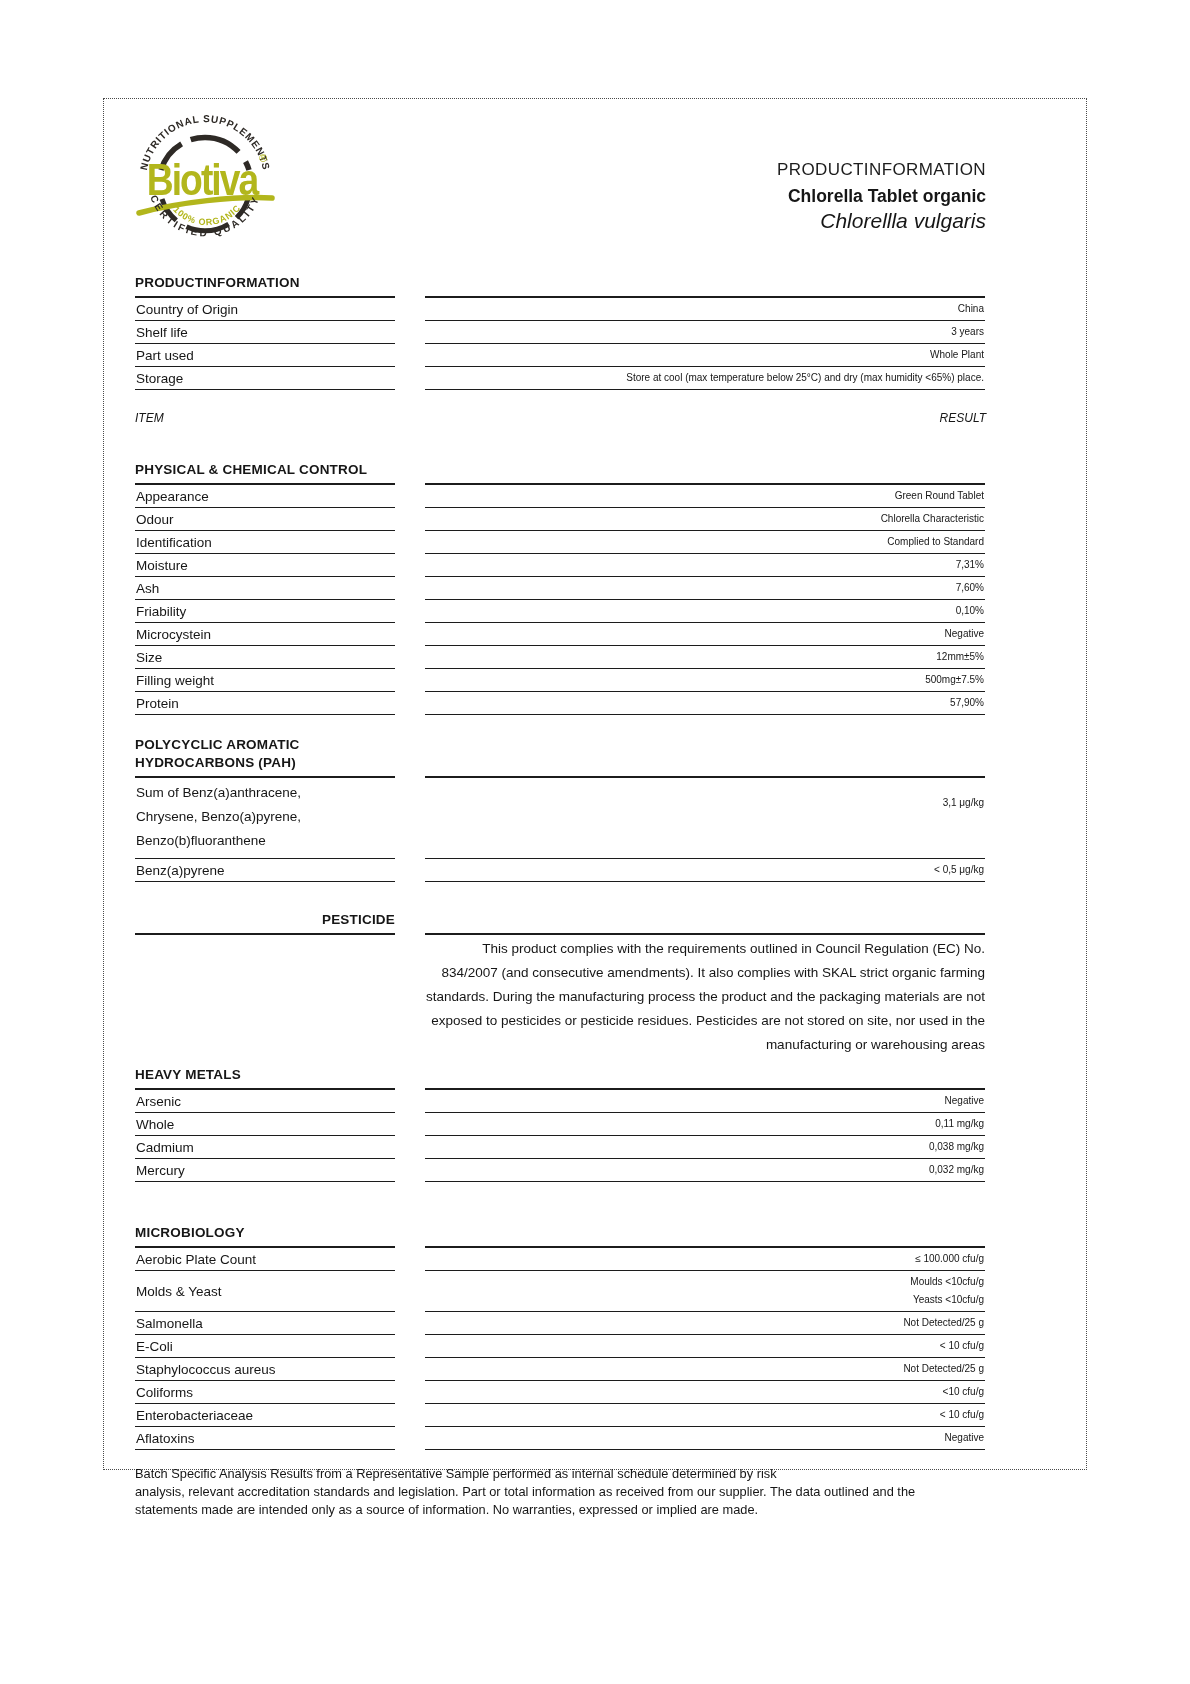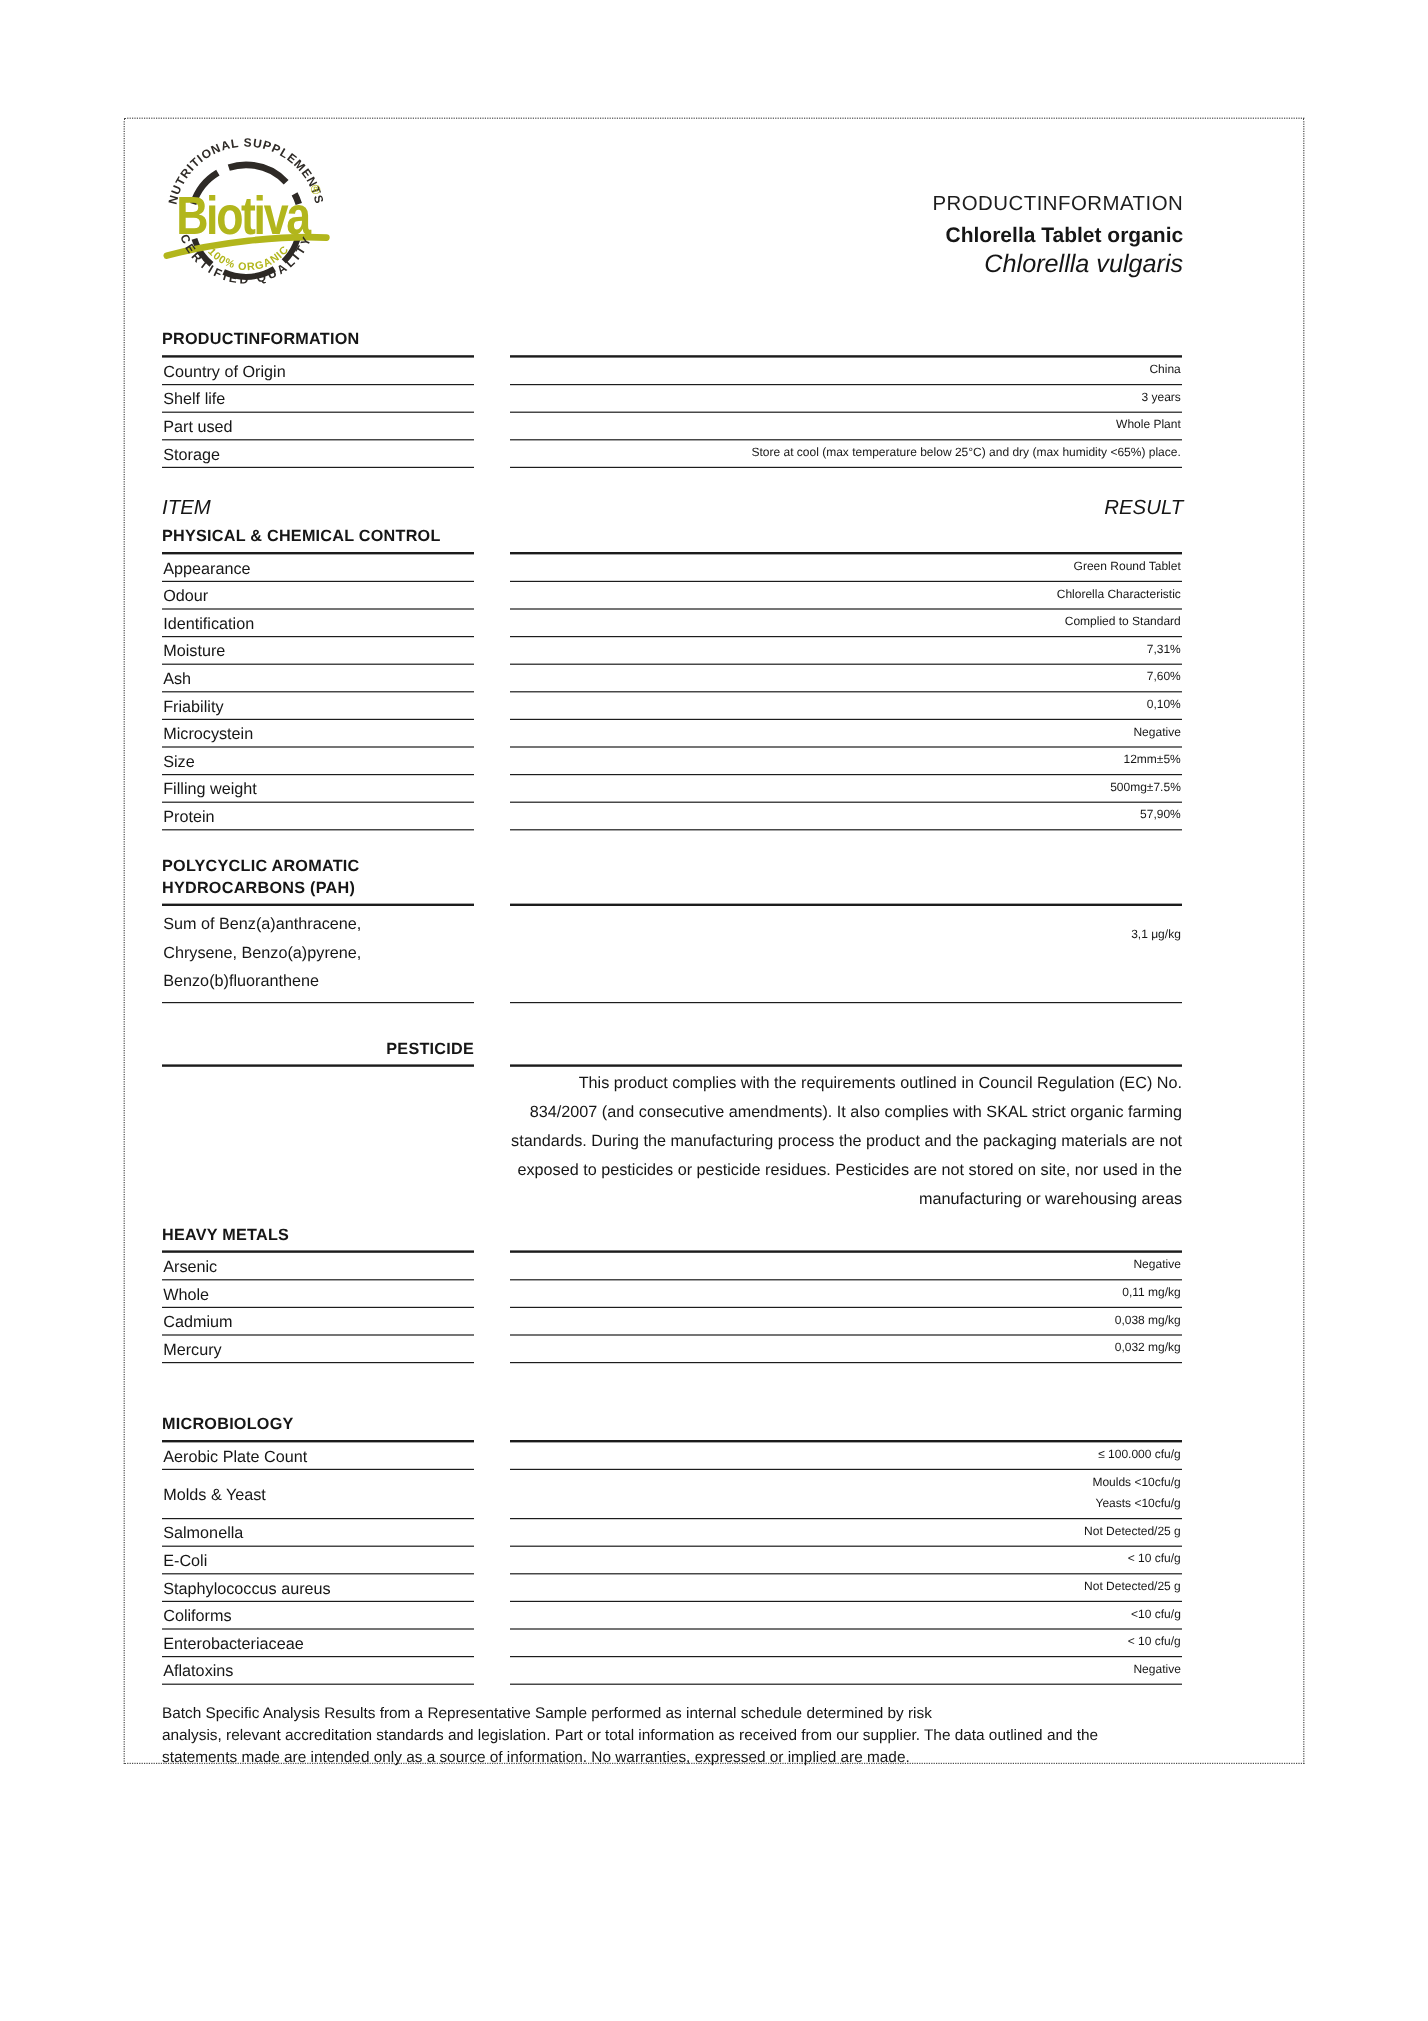--- a/index.html
+++ b/index.html
@@ -31,22 +31,22 @@
 
   .row { display:flex; align-items:stretch; }
   .cell-l { width:260px; border-bottom:1.2px solid #1c1c1c; font-size:13.5px;
             display:flex; align-items:center; min-height:22px; padding:2px 0 2px 1px; }
   .cell-r { width:560px; border-bottom:1.2px solid #1c1c1c; font-size:10px;
             display:flex; flex-direction:column; justify-content:center; align-items:flex-end;
             min-height:22px; padding:2px 1px 2px 0; line-height:18px; }
 
   .m-prodinfo  { margin-top:15px; }
   .ir-row { display:flex; justify-content:space-between; margin-top:21px; height:22px;
-            font-size:17px; font-style:italic;align-items:flex-end; }
-  .m-physchem  { margin-top:5px; }
+            font-size:12px; font-style:italic; }
+  .m-physchem  { margin-top:28px; }
   .m-pah       { margin-top:21px; }
   .m-pesticide { margin-top:29px;text-align:right; }
   .m-heavy     { margin-top:9px; }
   .m-micro     { margin-top:42px; }
 
   
   .pah-lines { display:block; padding:3px 0 5px 1px; }
   .pah-lines div { line-height:24px; font-size:13.5px; }
   .pah-val { justify-content:flex-start; padding-top:16px; }
 
@@ -264,20 +264,27 @@
         <div class="cell-l pah-lines">
           <div>Sum of Benz(a)anthracene,</div>
           <div>Chrysene, Benzo(a)pyrene,</div>
           <div>Benzo(b)fluoranthene</div>
         </div>
         <div class="cell-gap"></div>
         <div class="cell-r pah-val">
           <div>3,1 μg/kg</div>
         </div>
       </div>
+      <div class="row">
+        <div class="cell-l">Benz(a)pyrene</div>
+        <div class="cell-gap"></div>
+        <div class="cell-r">
+          <div>&lt; 0,5 μg/kg</div>
+        </div>
+      </div>
     </div>
 
     <div class="sec m-pesticide">
       <div class="sec-head">
         <div class="sec-title">PESTICIDE</div>
         <div class="cell-gap"></div>
         <div class="sec-rule"></div>
       </div>
       <div class="pest-body">
         <div class="pest-left"></div>

